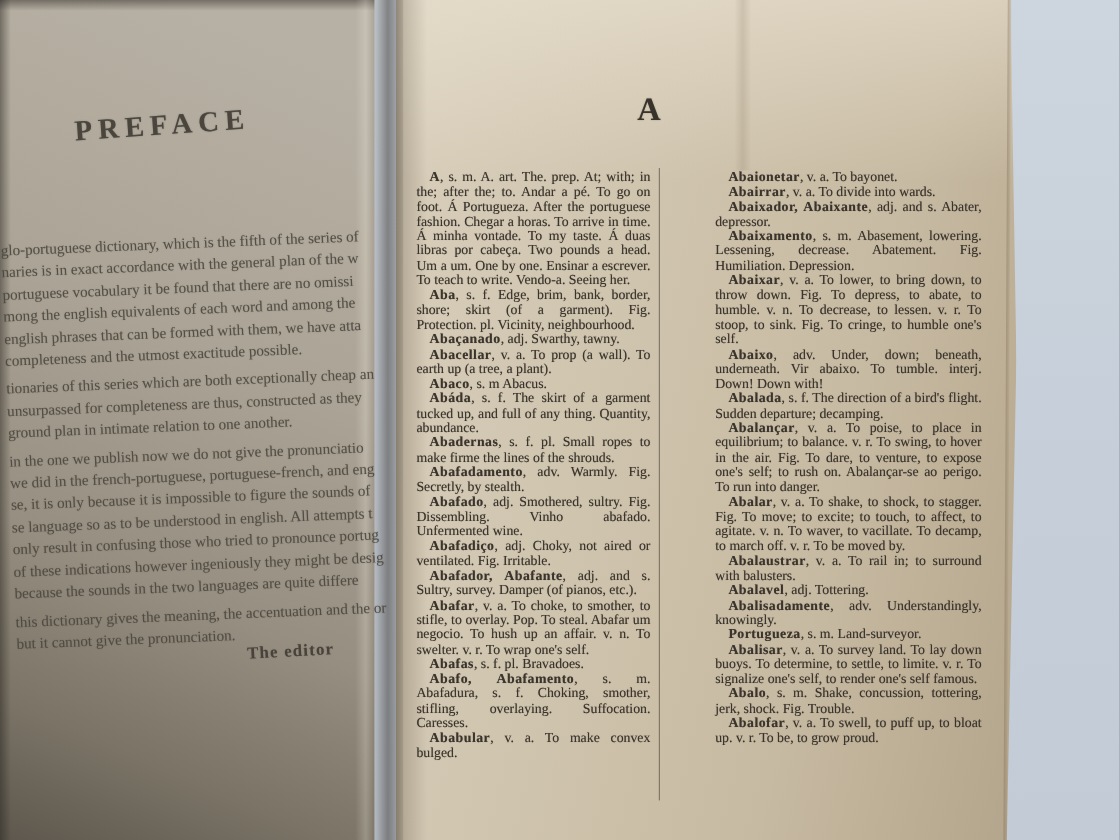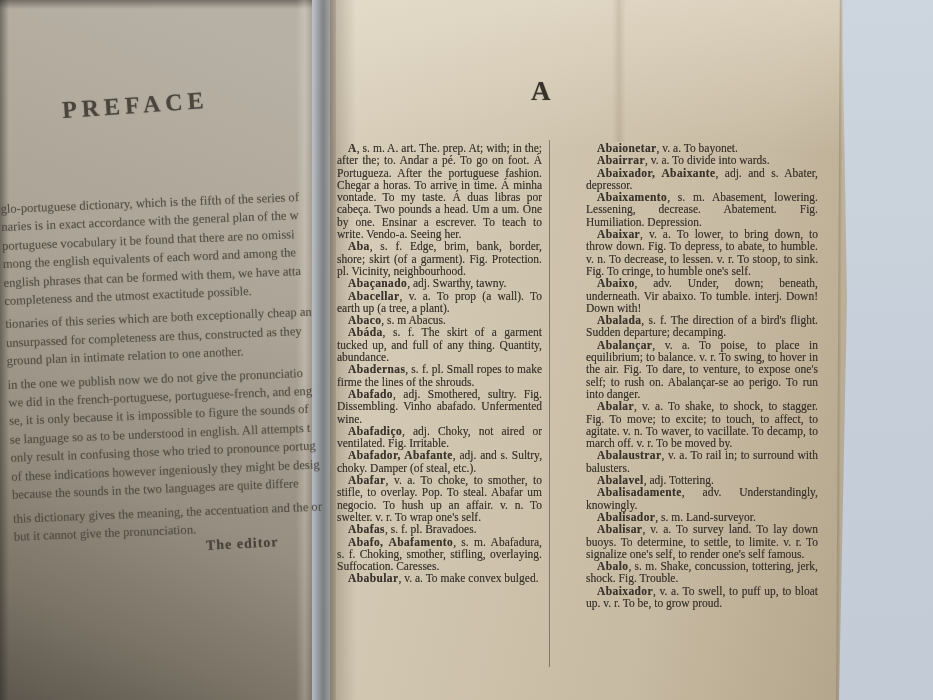--- a/index.html
+++ b/index.html
@@ -73,21 +73,21 @@
     position:absolute;top:142px;
     font-size:11.5px;line-height:12.3px;text-align:justify;
     color:rgba(54,48,40,.94);text-shadow:0 0 .6px rgba(54,48,40,.55);
   }
   .dict-col-1{left:337px;width:205px;}
   .dict-col-2{left:586px;width:232px;}
   .col-divider{
     position:absolute;left:549px;top:140px;width:1px;height:527px;
     background:rgba(70,62,52,.55);
   }
-  .entry{margin:0;text-indent:11px;}
+  .entry{margin:0;text-indent:11px;padding-left:10px;}
   .entry b{letter-spacing:.4px;}
 </style>
 </head>
 <body>
 
 <div class="photo">
 
   <div class="left-page"></div>
   <div class="right-page"></div>
   <div class="right-page-inner-shadow"></div>
@@ -144,26 +144,27 @@
 
       <p class="entry"><b>Abacellar</b><span>, v. a. To prop (a wall). To earth up (a tree, a plant).</span></p>
 
       <p class="entry"><b>Abaco</b><span>, s. m Abacus.</span></p>
 
       <p class="entry"><b>Abáda</b><span>, s. f. The skirt of a garment tucked up, and full of any thing. Quantity, abundance.</span></p>
 
 
       <p class="entry"><b>Abadernas</b><span>, s. f. pl. Small ropes to make firme the lines of the shrouds.</span></p>
 
+      <p class="entry"><b>Abafadamento</b><span>, adv. Warmly. Fig. Secretly, by stealth.</span></p>
 
       <p class="entry"><b>Abafado</b><span>, adj. Smothered, sultry. Fig. Dissembling. Vinho abafado. Unfermented wine.</span></p>
 
       <p class="entry"><b>Abafadiço</b><span>, adj. Choky, not aired or ventilated. Fig. Irritable.</span></p>
 
-      <p class="entry"><b>Abafador, Abafante</b><span>, adj. and s. Sultry, choky. Damper (of steal, etc.).</span></p>
+      <p class="entry"><b>Abafador, Abafante</b><span>, adj. and s. Sultry, survey. Damper (of pianos, etc.).</span></p>
 
       <p class="entry"><b>Abafar</b><span>, v. a. To choke, to smother, to stifle, to overlay. Pop. To steal. Abafar um negocio. To hush up an affair. v. n. To swelter. v. r. To wrap one's self.</span></p>
 
       <p class="entry"><b>Abafas</b><span>, s. f. pl. Bravadoes.</span></p>
 
       <p class="entry"><b>Abafo, Abafamento</b><span>, s. m. Abafadura, s. f. Choking, smother, stifling, overlaying. Suffocation. Caresses.</span></p>
 
       <p class="entry"><b>Ababular</b><span>, v. a. To make convex bulged.</span></p>
     </div>
 
@@ -188,22 +189,22 @@
       <p class="entry"><b>Abalançar</b><span>, v. a. To poise, to place in equilibrium; to balance. v. r. To swing, to hover in the air. Fig. To dare, to venture, to expose one's self; to rush on. Abalançar-se ao perigo. To run into danger.</span></p>
 
       <p class="entry"><b>Abalar</b><span>, v. a. To shake, to shock, to stagger. Fig. To move; to excite; to touch, to affect, to agitate. v. n. To waver, to vacillate. To decamp, to march off. v. r. To be moved by.</span></p>
 
       <p class="entry"><b>Abalaustrar</b><span>, v. a. To rail in; to surround with balusters.</span></p>
 
       <p class="entry"><b>Abalavel</b><span>, adj. Tottering.</span></p>
 
       <p class="entry"><b>Abalisadamente</b><span>, adv. Understandingly, knowingly.</span></p>
 
-      <p class="entry"><b>Abalisador</b><span>, s. m. Land-surveyor.</span></p>
+      <p class="entry"><b>Portugueza</b><span>, s. m. Land-surveyor.</span></p>
 
       <p class="entry"><b>Abalisar</b><span>, v. a. To survey land. To lay down buoys. To determine, to settle, to limite. v. r. To signalize one's self, to render one's self famous.</span></p>
 
       <p class="entry"><b>Abalo</b><span>, s. m. Shake, concussion, tottering, jerk, shock. Fig. Trouble.</span></p>
 
-      <p class="entry"><b>Abaixador</b><span>, v. a. To swell, to puff up, to bloat up. v. r. To be, to grow proud.</span></p>
+      <p class="entry"><b>Abalofar</b><span>, v. a. To swell, to puff up, to bloat up. v. r. To be, to grow proud.</span></p>
     </div>
 
 </div>
 
 </body></html>

